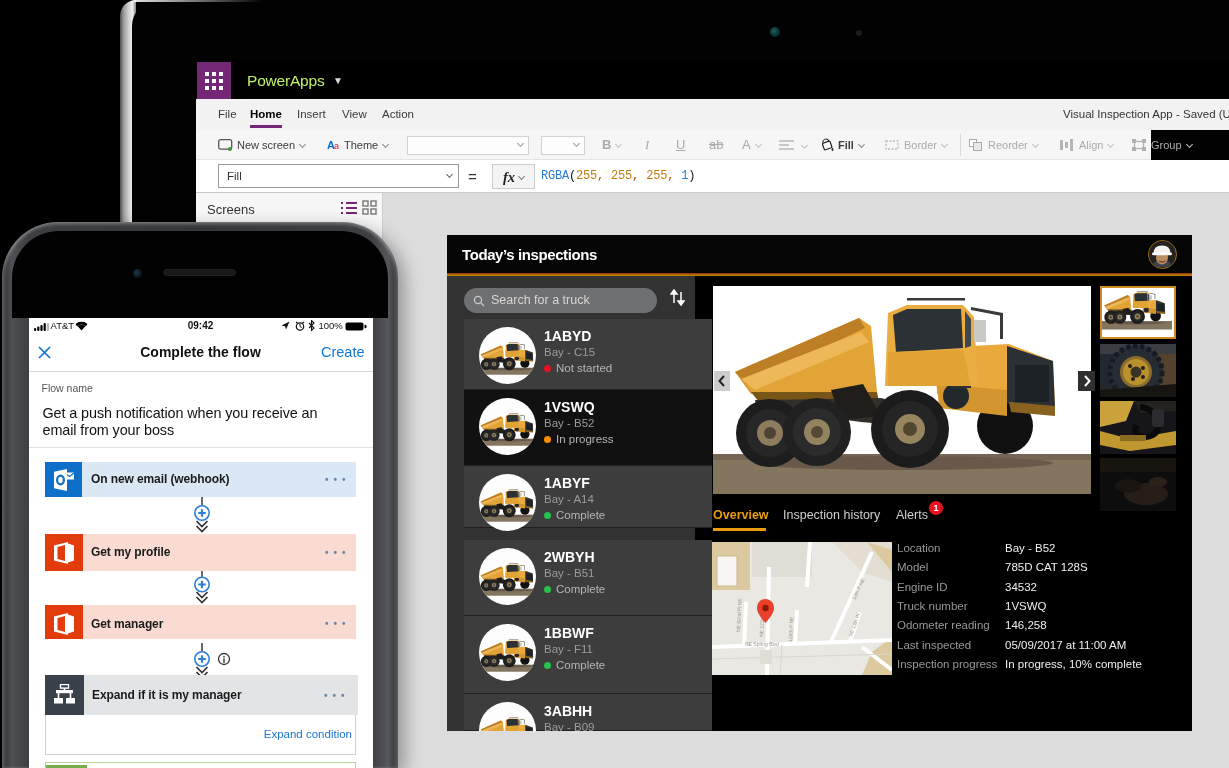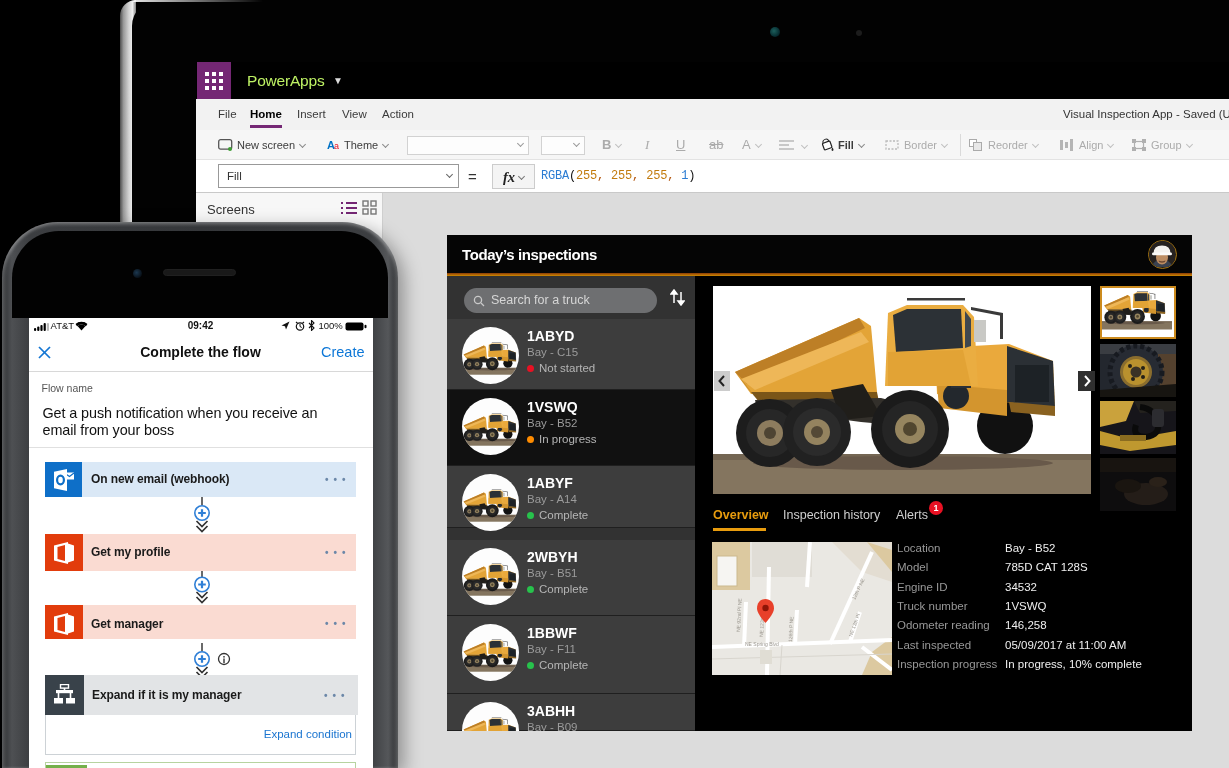--- a/index.html
+++ b/index.html
@@ -16,21 +16,21 @@
 
 #topbar{left:196px;top:62px;width:1033px;height:37px;background:#000;color:#fff}
 #watile{left:197px;top:62px;width:34px;height:37px;background:#742774}
 #watile svg{position:absolute;left:8px;top:10px}
 #patitle{left:247px;top:62px;height:37px;line-height:37px;font-size:15.5px;color:#bef264;letter-spacing:-.2px}
 #pachev{left:333px;top:62px;height:37px;line-height:37px;font-size:10px;color:#ddd}
 #menubar{left:196px;top:99px;width:1033px;height:31px;background:#f2f2f2;font-size:11.5px;color:#3b3b3b}
 .mitem{position:absolute;top:0;height:31px;line-height:31px}
 #mhome{font-weight:bold;color:#000;border-bottom:3px solid #742774;height:29px}
 #appname{position:absolute;top:0;height:31px;line-height:31px;font-size:11.5px;color:#333;left:867px;width:400px;white-space:nowrap}
-#toolbar{left:196px;top:130px;width:1033px;height:30px;background:#f6f6f6;font-size:11px;color:#3c3c3c;border-bottom:1px solid #e3e3e3}
+#toolbar{left:196px;top:130px;width:955px;height:30px;background:#f6f6f6;font-size:11px;color:#3c3c3c;border-bottom:1px solid #e3e3e3}
 .titem{position:absolute;top:0;height:30px;line-height:30px;white-space:nowrap}
 .tgray{color:#ababab}
 .tsep{position:absolute;top:4px;height:22px;width:1px;background:#dadada}
 .tbox{position:absolute;top:6px;height:19px;background:#fdfdfd;border:1px solid #d2d2d2}
 .tbox .bc{position:absolute;right:5px;top:0;line-height:17px;font-size:8px;color:#9a9a9a}
 
 #fbar{left:196px;top:160px;width:1033px;height:33px;background:#fff;border-bottom:1px solid #c9c9c9}
 #filldd{position:absolute;left:22px;top:4px;width:241px;height:24px;border:1px solid #999;background:#fff;font-size:11.5px;color:#333;line-height:22px;padding-left:8px}
 #filldd .bc{position:absolute;right:6px;top:0;line-height:22px;font-size:9px;color:#666}
 #eq{position:absolute;left:272px;top:0;line-height:33px;font-size:15px;color:#333}
@@ -44,21 +44,21 @@
 
 #app{left:447px;top:235px;width:745px;height:496px;background:#000;overflow:hidden}
 #apphead{position:absolute;left:0;top:0;width:745px;height:38px;background:#050505}
 #apphead .t{position:absolute;left:15px;top:0;line-height:40px;font-size:15px;font-weight:bold;color:#fff;letter-spacing:-.4px}
 #orangeline{position:absolute;left:0;top:38px;width:745px;height:3px;background:linear-gradient(180deg,#8a3a08,#cf8b00)}
 #leftcol{position:absolute;left:0;top:41px;width:248px;height:455px;background:#323232}
 #searchpill{position:absolute;left:17px;top:12px;width:193px;height:25px;background:#6e6f71;border-radius:13px;color:#d6d6d6;font-size:12.5px;line-height:25px}
 #searchpill .mag{position:absolute;left:9px;top:6.5px}
 #searchpill .ph{position:absolute;left:27px;top:0}
 #sorticon{position:absolute;left:223px;top:13px}
-.trow{position:absolute;left:0;width:248px;background:#3d3d3d;border-bottom:1px solid #1f1f1f}
+.trow{position:absolute;left:17px;width:248px;background:#3d3d3d;border-bottom:1px solid #1f1f1f}
 .trow.sel{background:#111}
 .trow .av{position:absolute;left:15px;top:8px;width:57px;height:57px;border-radius:50%;background:#fdfdfd;overflow:hidden}
 .trow .av svg{position:absolute;left:-2px;top:13px}
 .trow .nm{position:absolute;left:80px;top:9px;font-size:14px;font-weight:bold;color:#fff}
 .trow .bay{position:absolute;left:80px;top:27px;font-size:11.5px;color:#9b9b9b}
 .trow .st{position:absolute;left:80px;top:43px;font-size:11.5px;color:#b5b5b5}
 .dot{display:inline-block;width:7px;height:7px;border-radius:50%;margin-right:5px;position:relative;top:0px}
 
 #photo{position:absolute;left:266px;top:51px;width:378px;height:208px;background:#fff;overflow:hidden}
 #prevbtn{position:absolute;left:267px;top:136px;width:16px;height:20px;background:#ccc;color:#222;font-size:12px;font-weight:bold;text-align:center;line-height:20px}

